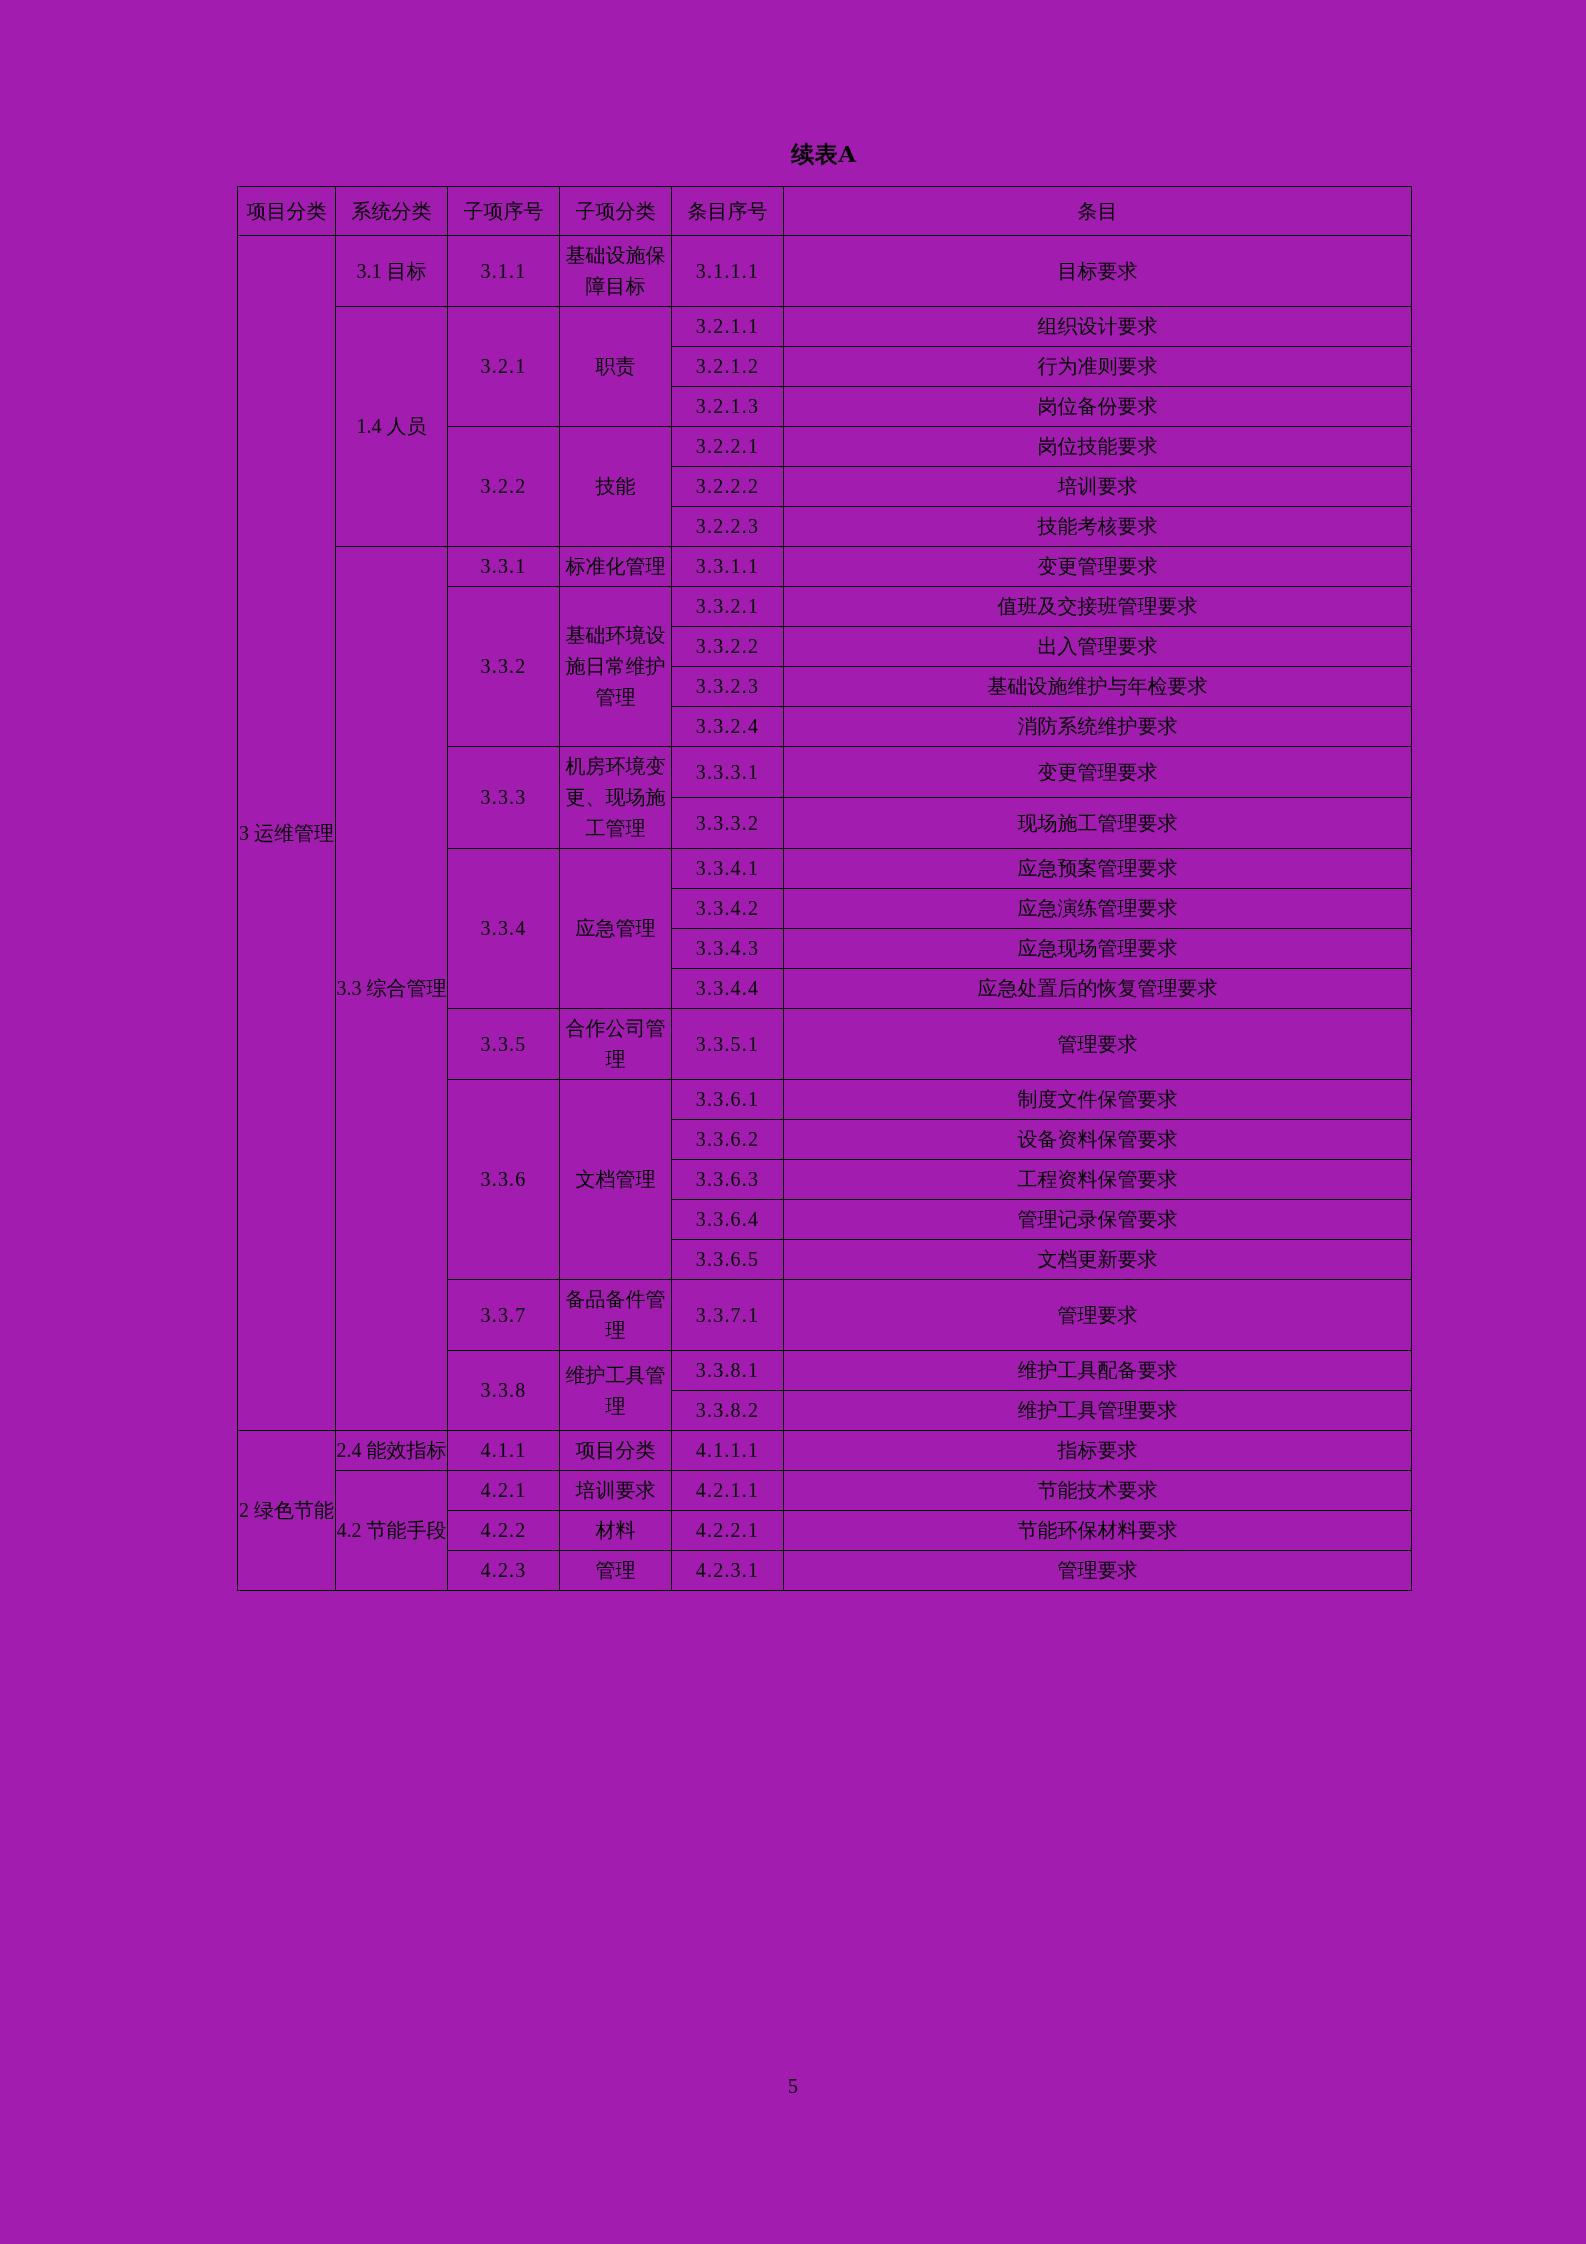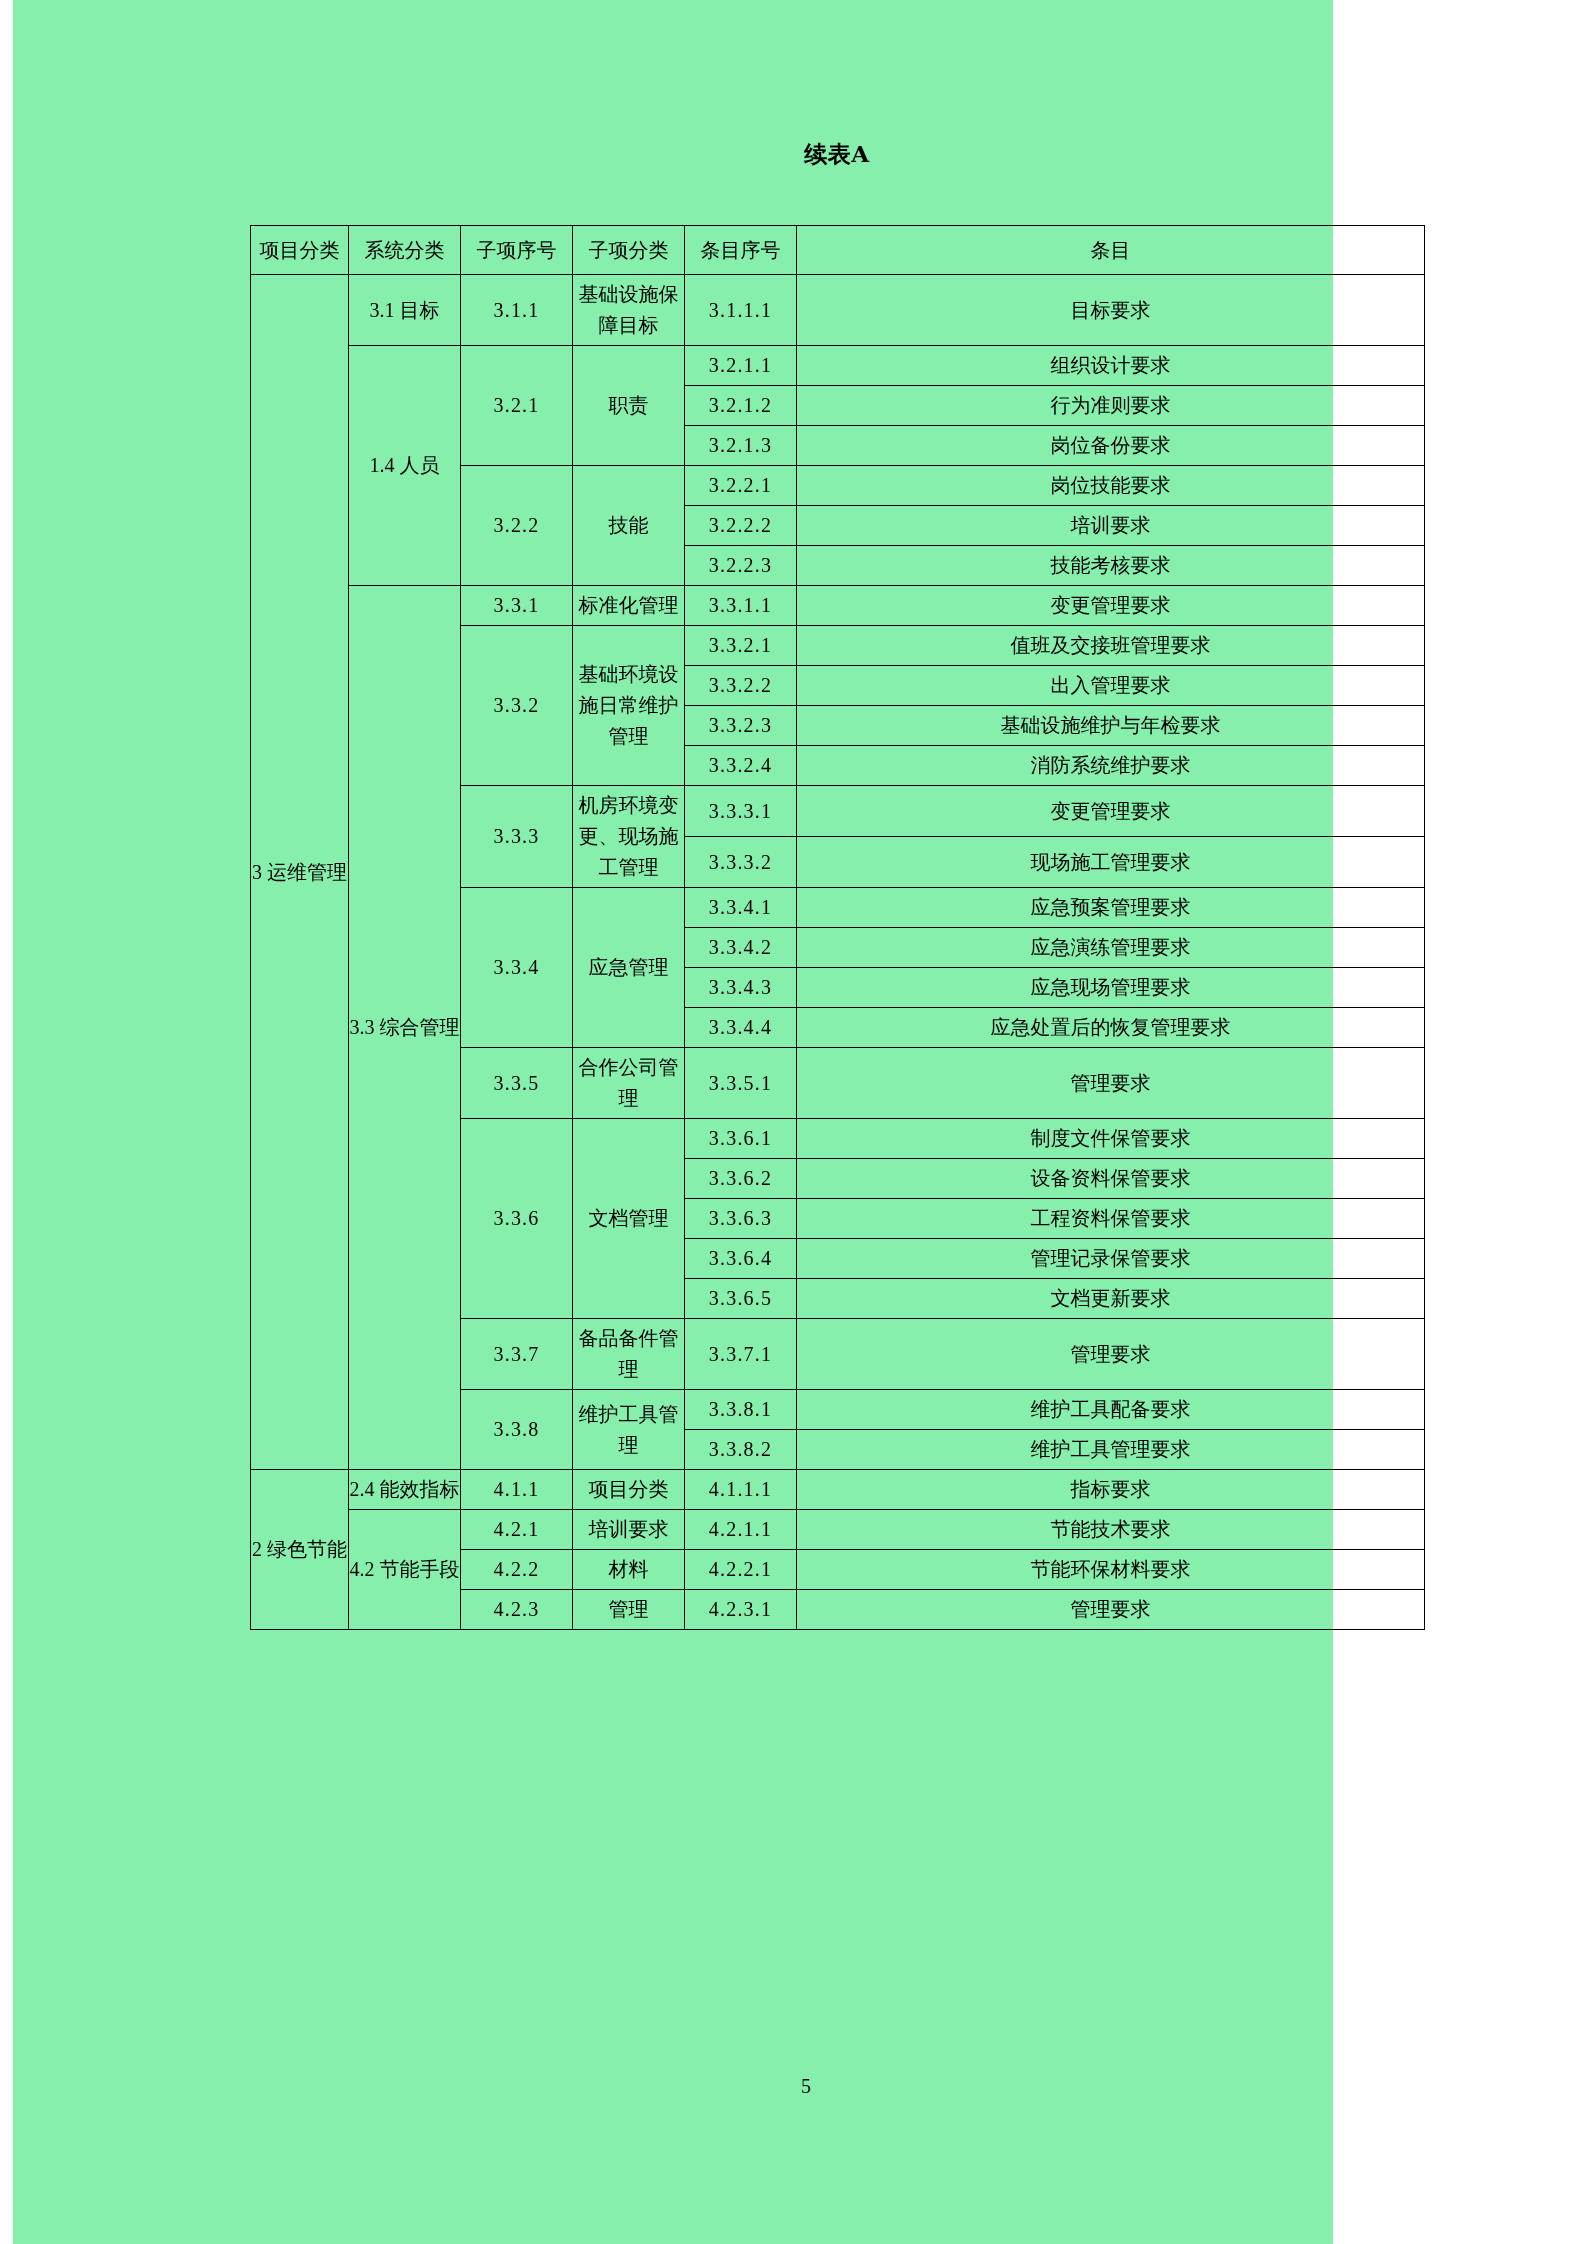--- a/index.html
+++ b/index.html
@@ -10,44 +10,43 @@
   body {
     width: 1586px;
     height: 2244px;
     position: relative;
     font-family: "Liberation Serif", "DejaVu Serif", serif;
     color: #000000;
     overflow: hidden;
   }
   .page {
     position: absolute;
-    left: 13px; top: 0;
-    width: 1320px;
+    left: 0; top: 0;
+    width: 1586px;
     height: 2244px;
-    background: #86efac;
+    background: #a21caf;
   }
   .table-title {
     position: absolute;
     left: 237px;
     top: 139px;
     width: 1174px;
     text-align: center;
     font-family: "DejaVu Serif", "Liberation Serif", serif;
     font-weight: bold;
     font-size: 23px;
     letter-spacing: 0.5px;
   }
   table.a-table {
     position: absolute;
     left: 237px;
     top: 186px;
     width: 1174px;
     border-collapse: collapse;
     table-layout: fixed;
-    margin-top: 39px;
   }
   table.a-table td, table.a-table th {
     border: 1.6px solid #000;
     padding: 4px 0;
     font-size: 20px;
     line-height: 1.55;
     font-weight: normal;
     vertical-align: middle;
     text-align: center;
     font-family: "Liberation Serif", "DejaVu Serif", serif;

